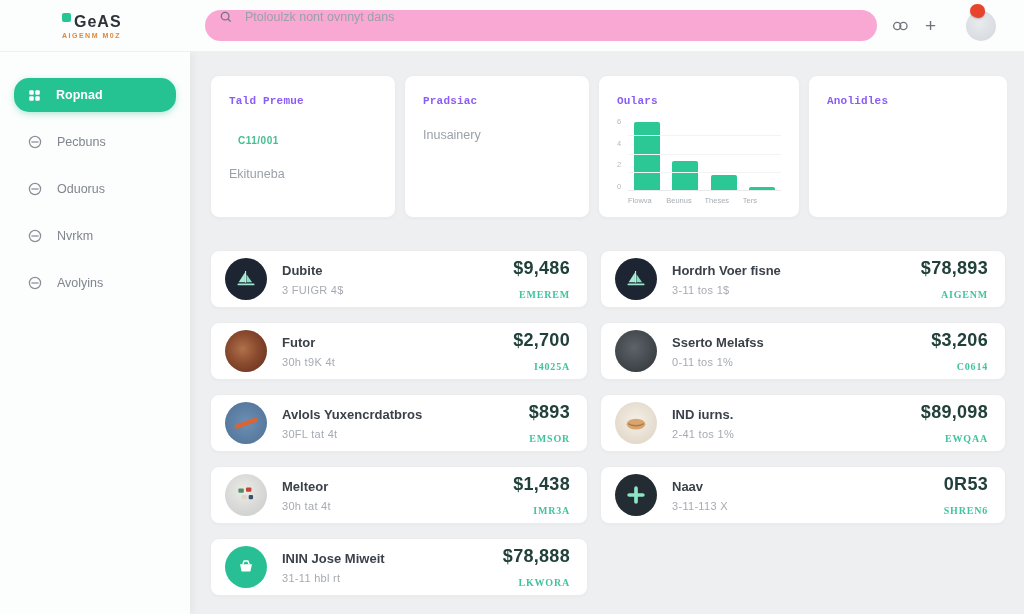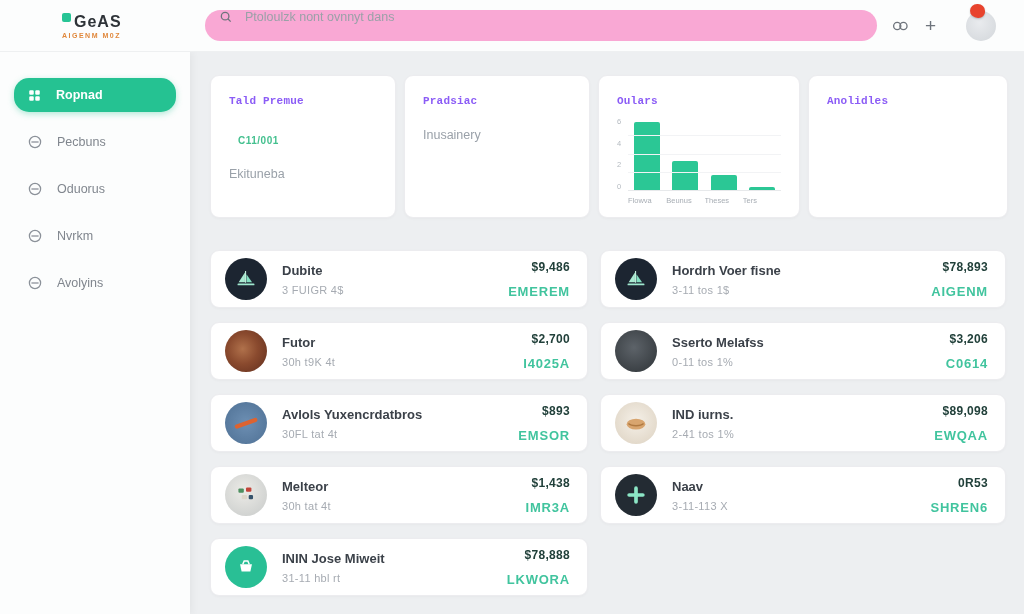--- a/index.html
+++ b/index.html
@@ -71,22 +71,22 @@
   .bg-steel { background:radial-gradient(circle at 50% 50%, #6d8fb3, #4e7094); }
   .bg-lightgray { background:radial-gradient(circle at 45% 40%, #ecebe7, #c7cac9); }
   .bg-teal { background:#29bf95; }
   .bg-darkgray { background:radial-gradient(circle at 45% 42%, #5d6369, #2e3337); }
   .bg-cream { background:radial-gradient(circle at 50% 45%, #f5f0e8, #dcd1c0); }
   .bg-dark { background:#232b33; }
   .pinfo { min-width:0; }
   .pname { font-size:13px; color:#3b4149; font-weight:bold; white-space:nowrap; overflow:hidden; }
   .psub { font-size:11px; color:#a6abb2; margin-top:6px; letter-spacing:.3px; }
   .pright { margin-left:auto; text-align:right; flex:none; }
-  .pprice { font-size:12px; font-weight:bold; color:#21403a; letter-spacing:.3px;text-align:right; }
-  .ppsub { font-size:13px; color:#41c49e; font-weight:bold; margin-top:10px; letter-spacing:.8px; }
+  .pprice { font-size:18px; font-weight:bold; color:#21403a; letter-spacing:.3px;text-align:right; }
+  .ppsub { font-size:10px; color:#41c49e; font-weight:bold; margin-top:10px; letter-spacing:.8px;font-family:Liberation Serif, serif; }
 </style>
 </head>
 <body>
 
 <header class="topbar">
   <div class="logo">
     <div class="logo-main">
       <span class="logo-mark"></span>
       <span>GeAS</span>
     </div>

